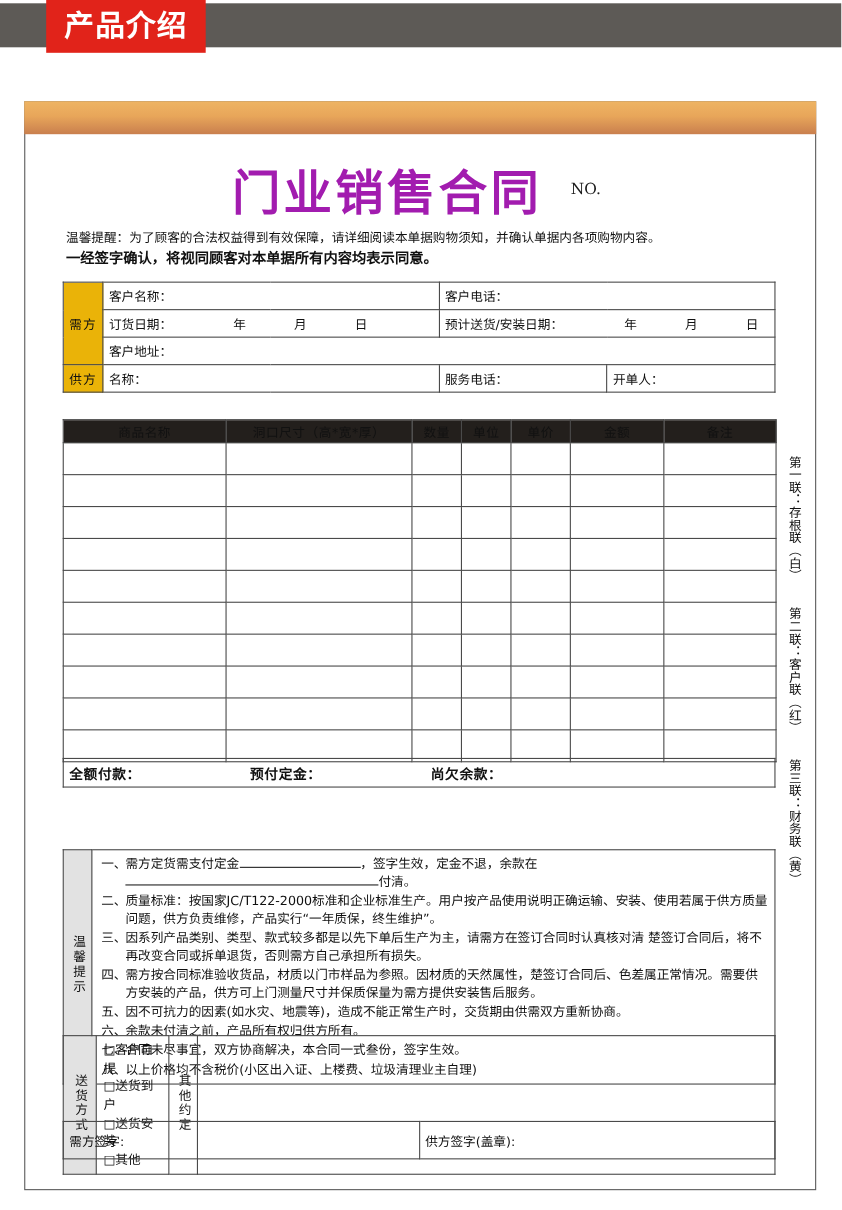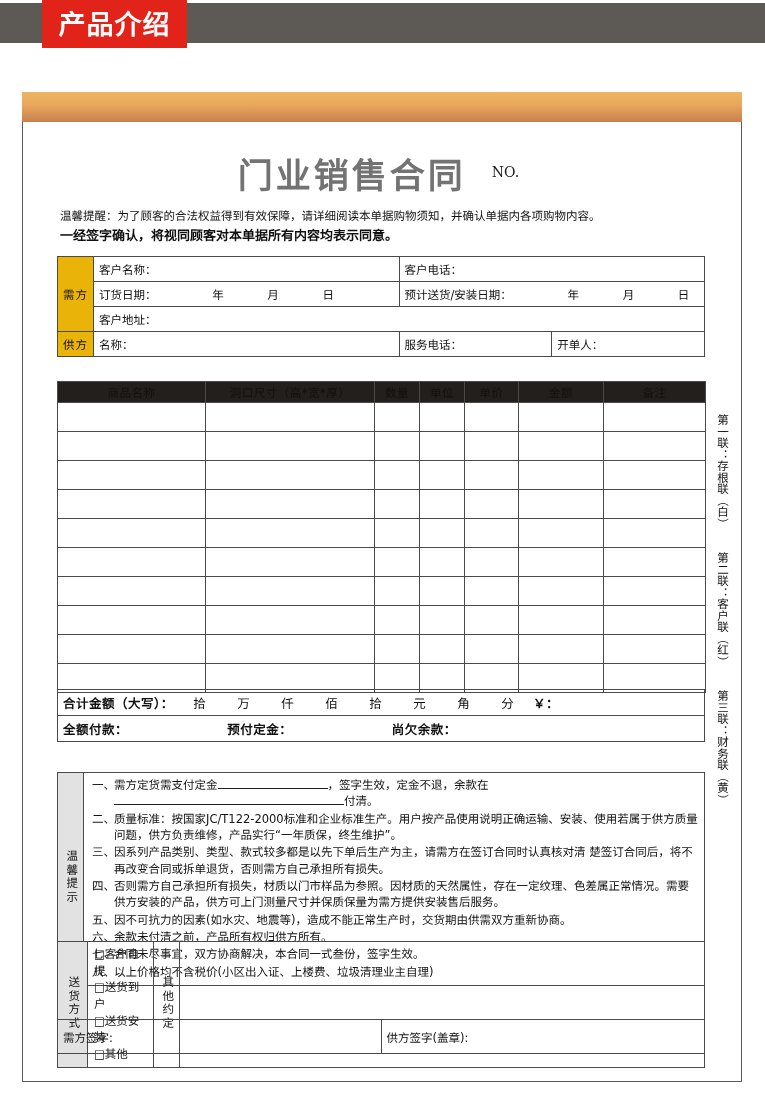--- a/index.html
+++ b/index.html
@@ -59,24 +59,24 @@
   
   .title-row {
     position: absolute;
     left: 22px; top: 148px;
     width: 720px; height: 48px;
     display: flex;
     align-items: center;
     justify-content: center;
   }
   .doc-title {
-    font-size: 35px;
+    font-size: 44px;
     font-weight: bold;
     letter-spacing: 3px;
-    color: #737373;
+    color: #a21caf;
     font-family: "DejaVu Sans", "Liberation Sans", sans-serif;
   }
   .no-wrap {
     display: flex;
     align-items: baseline;
     margin-left: 26px;
   }
   .no-label {
     font-size: 14px;
     font-family: "DejaVu Serif", "Liberation Serif", serif;
@@ -417,27 +417,20 @@
           <td class="cell"></td>
           <td class="cell"></td>
         </tr>
       </tbody>
   </table>
 </div>
 
 <div class="totals-block">
   <table class="grid">
     <tbody>
-        <tr>
-      <td>
-        <span class="bold-lbl">合计金额（大写）：</span>
-        <span class="big-units" id="unit-strip"><i>拾</i><i>万</i><i>仟</i><i>佰</i><i>拾</i><i>元</i><i>角</i><i>分</i></span>
-        <span class="bold-lbl">￥：</span>
-      </td>
-    </tr>
     <tr>
       <td>
         <span class="bold-lbl">全额付款：</span>
         <span class="inline-gap"></span>
         <span class="bold-lbl">预付定金：</span>
         <span class="inline-gap"></span>
         <span class="bold-lbl">尚欠余款：</span>
       </td>
     </tr>
   </tbody>
@@ -449,21 +442,21 @@
     <tbody>
         <tr>
       <td class="terms-side">
         <span class="vlabel">温馨提示</span>
       </td>
       <td class="terms-body">
         <ol id="terms-list">
               <li><span class="num">一、</span><span>需方定货需支付定金</span><span class="ul-fill" style="width: 110px;"></span><span>，签字生效，定金不退，余款在</span><span class="ul-fill" style="width: 230px;"></span><span>付清。</span></li>
               <li><span class="num">二、</span><span>质量标准：按国家JC/T122-2000标准和企业标准生产。用户按产品使用说明正确运输、安装、使用若属于供方质量问题，供方负责维修，产品实行“一年质保，终生维护”。</span></li>
               <li><span class="num">三、</span><span>因系列产品类别、类型、款式较多都是以先下单后生产为主，请需方在签订合同时认真核对清 楚签订合同后，将不再改变合同或拆单退货，否则需方自己承担所有损失。</span></li>
-              <li><span class="num">四、</span><span>否则需方自己承担所有损失，材质以门市样品为参照。因材质的天然属性，存在一定纹理、色差属正常情况。需要供方安装的产品，供方可上门测量尺寸并保质保量为需方提供安装售后服务。</span></li>
+              <li><span class="num">四、</span><span>需方按合同标准验收货品，材质以门市样品为参照。因材质的天然属性，楚签订合同后、色差属正常情况。需要供方安装的产品，供方可上门测量尺寸并保质保量为需方提供安装售后服务。</span></li>
               <li><span class="num">五、</span><span>因不可抗力的因素(如水灾、地震等)，造成不能正常生产时，交货期由供需双方重新协商。</span></li>
               <li><span class="num">六、</span><span>余款未付清之前，产品所有权归供方所有。</span></li>
               <li><span class="num">七、</span><span>合同未尽事宜，双方协商解决，本合同一式叁份，签字生效。</span></li>
               <li><span class="num">八、</span><span>以上价格均不含税价(小区出入证、上楼费、垃圾清理业主自理)</span></li>
             </ol>
       </td>
     </tr>
   </tbody>
     </table>
 </div>

